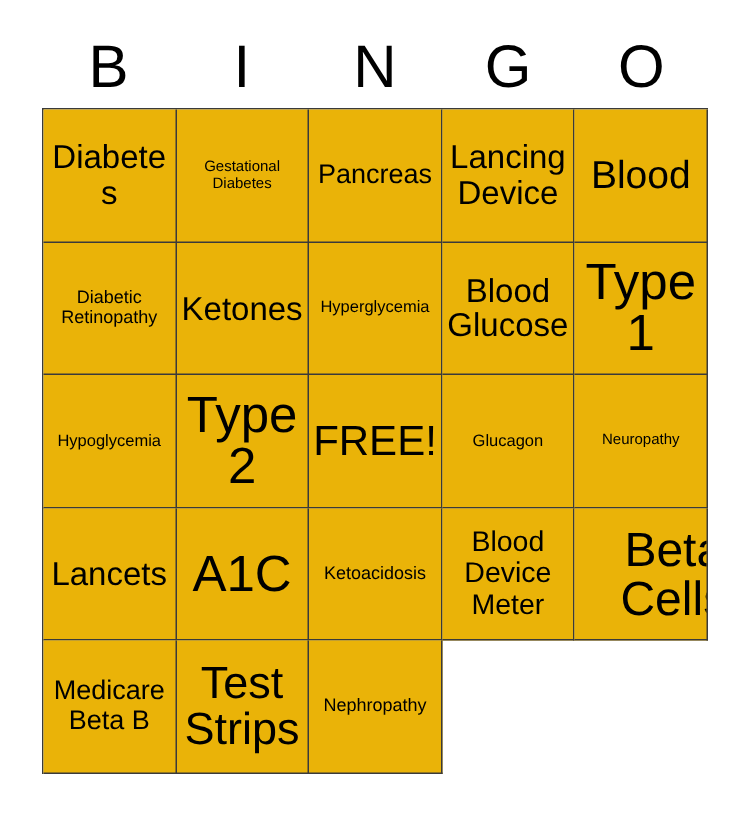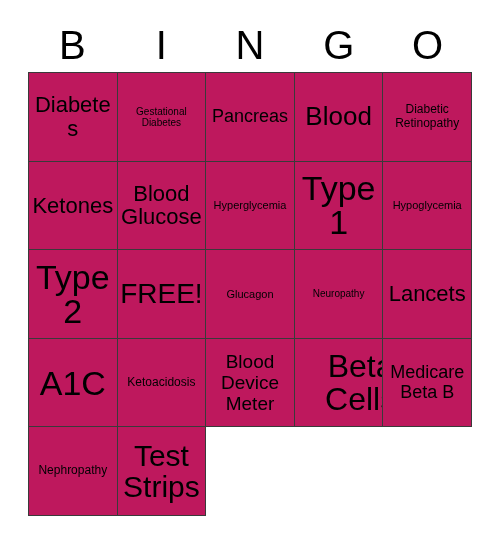--- a/index.html
+++ b/index.html
@@ -60,21 +60,21 @@
   .cell {
     border-right: 1px solid #3a3a3a;
     border-bottom: 1px solid #3a3a3a;
     box-sizing: border-box;
     display: flex;
     align-items: center;
     justify-content: center;
     text-align: center;
     padding: 1px 2px;
     overflow: hidden;
-    background: #be185d;
+    background: #eab308;
   }
   .cell-text {
     display: block;
     width: 100%;
     line-height: 1.05;
     word-wrap: break-word;
     color: #000000;
   }
 
   
@@ -108,35 +108,38 @@
 
     <div class="cell fs-xl">
       <span class="cell-text">Diabetes</span>
     </div>
     <div class="cell fs-s">
       <span class="cell-text">Gestational Diabetes</span>
     </div>
     <div class="cell fs-ml">
       <span class="cell-text">Pancreas</span>
     </div>
+    <div class="cell fs-xl">
+      <span class="cell-text">Lancing Device</span>
+    </div>
     <div class="cell fs-2xl">
       <span class="cell-text">Blood</span>
     </div>
 
     <div class="cell fs-xs">
       <span class="cell-text">Diabetic Retinopathy</span>
     </div>
     <div class="cell fs-xl">
       <span class="cell-text">Ketones</span>
     </div>
+    <div class="cell fs-xxs">
+      <span class="cell-text">Hyperglycemia</span>
+    </div>
     <div class="cell fs-xl">
       <span class="cell-text">Blood Glucose</span>
-    </div>
-    <div class="cell fs-xxs">
-      <span class="cell-text">Hyperglycemia</span>
     </div>
     <div class="cell fs-6xl">
       <span class="cell-text">Type 1</span>
     </div>
 
     <div class="cell fs-xxs">
       <span class="cell-text">Hypoglycemia</span>
     </div>
     <div class="cell fs-6xl">
       <span class="cell-text">Type 2</span>
@@ -163,21 +166,21 @@
 
     <div class="cell fs-l">
       <span class="cell-text">Blood Device Meter</span>
     </div>
     <div class="cell fs-5xl">
       <span class="cell-text">Beta Cells</span>
     </div>
     <div class="cell fs-ml">
       <span class="cell-text">Medicare Beta B</span>
     </div>
+    <div class="cell fs-4xl">
+      <span class="cell-text">Test Strips</span>
+    </div>
     <div class="cell fs-xs">
       <span class="cell-text">Nephropathy</span>
-    </div>
-    <div class="cell fs-4xl">
-      <span class="cell-text">Test Strips</span>
     </div>
 
   </div>
 </div>
 
 </body></html>

